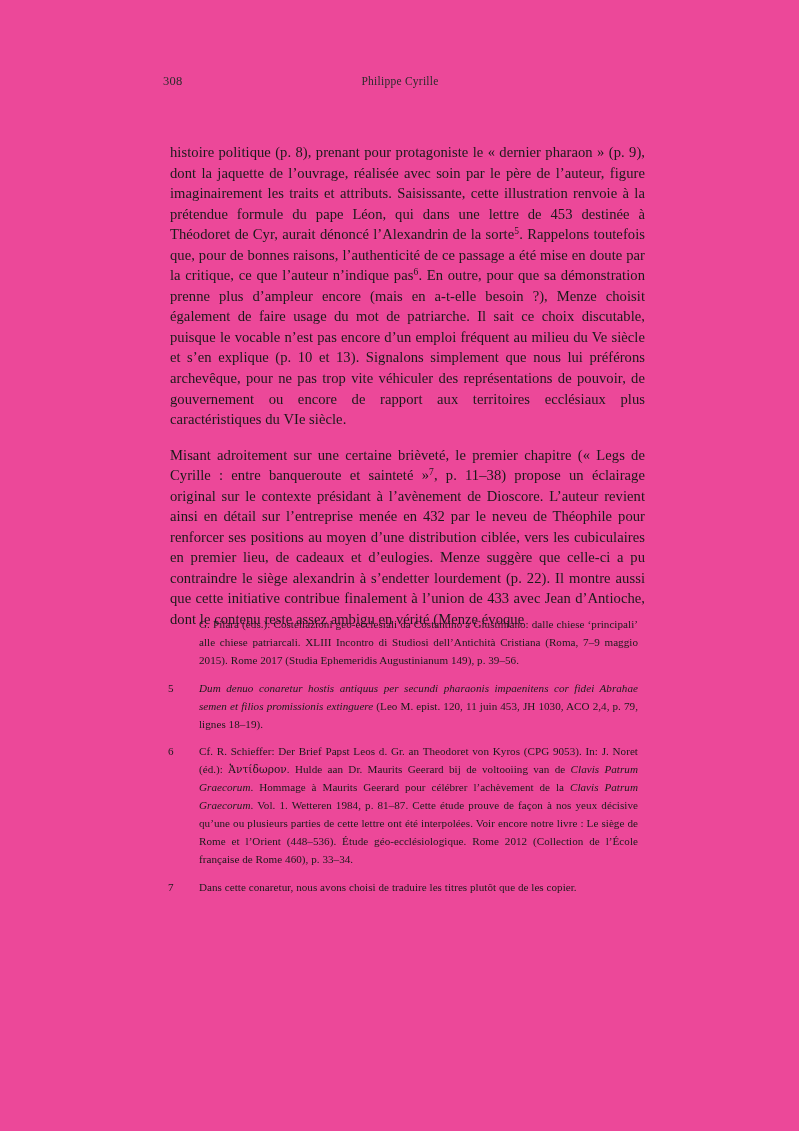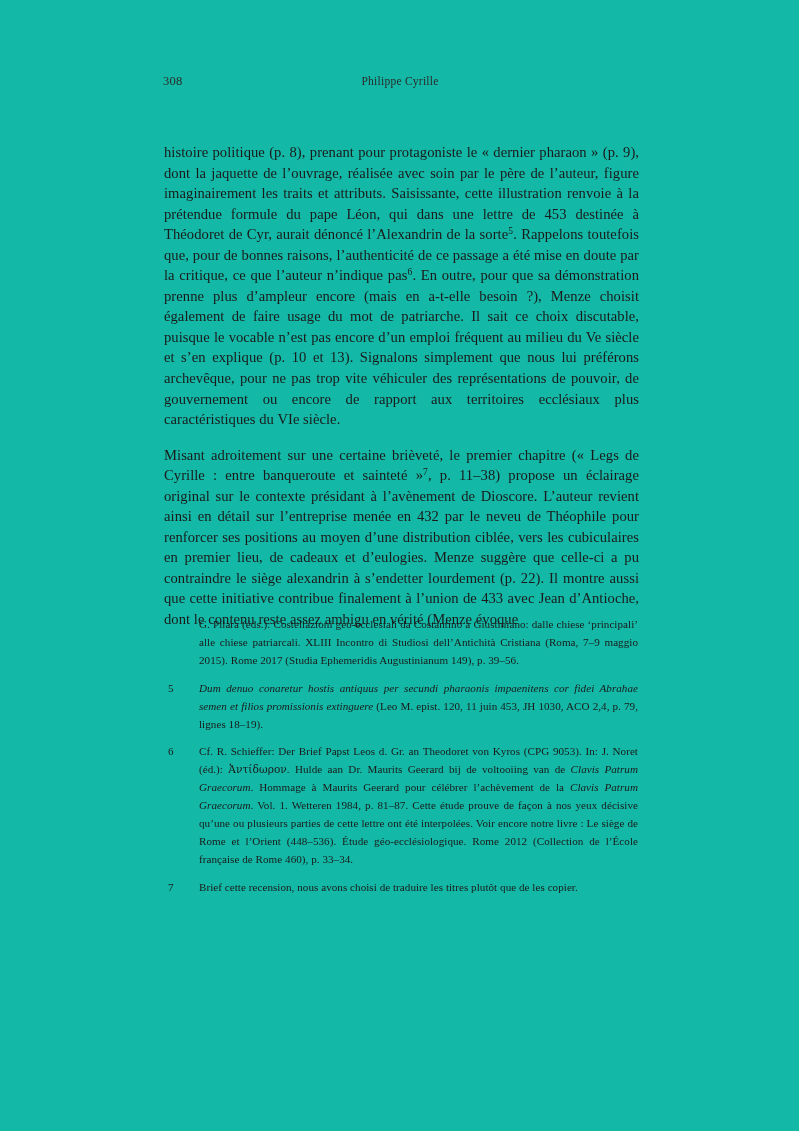--- a/index.html
+++ b/index.html
@@ -8,21 +8,21 @@
     background: #ffffff;
   }
   body {
     font-family: "Liberation Serif", "DejaVu Serif", serif;
     color: #1a1a1a;
   }
   .page {
     position: relative;
     width: 799px;
     height: 1131px;
-    background: #14b8a6;
+    background: #ec4899;
     overflow: hidden;
     box-sizing: border-box;
   }
   .running-head {
     position: absolute;
     top: 74px;
     left: 163px;
     width: 474px;
     height: 16px;
     font-size: 11.5px;
@@ -40,21 +40,21 @@
     left: 0;
     right: 0;
     top: 1px;
     text-align: center;
     font-size: 11.5px;
     letter-spacing: 0.25px;
   }
   .body-block {
     position: absolute;
     top: 142px;
-    left: 164px;
+    left: 170px;
     width: 475px;
   }
   p.para {
     margin: 0;
     text-align: justify;
     text-justify: inter-word;
     font-size: 14.6px;
     line-height: 20.55px;
     letter-spacing: 0.05px;
     hyphens: manual;
@@ -115,16 +115,16 @@
 
   <div class="body-block" id="body-col">
       <p class="para"><span>histoire politique (p. 8), prenant pour protagoniste le « dernier pharaon » (p. 9), dont la jaquette de l’ouvrage, réalisée avec soin par le père de l’auteur, figure imaginairement les traits et attributs. Saisissante, cette illustration renvoie à la prétendue formule du pape Léon, qui dans une lettre de 453 destinée à Théodoret de Cyr, aurait dénoncé l’Alexandrin de la sorte</span><sup class="fn">5</sup><span>. Rappelons toutefois que, pour de bonnes raisons, l’authenticité de ce passage a été mise en doute par la critique, ce que l’auteur n’indique pas</span><sup class="fn">6</sup><span>. En outre, pour que sa démonstration prenne plus d’ampleur encore (mais en a-t-elle besoin ?), Menze choisit également de faire usage du mot de patriarche. Il sait ce choix discutable, puisque le vocable n’est pas encore d’un emploi fréquent au milieu du Ve siècle et s’en explique (p. 10 et 13). Signalons simplement que nous lui préférons archevêque, pour ne pas trop vite véhiculer des représentations de pouvoir, de gouvernement ou encore de rapport aux territoires ecclésiaux plus caractéristiques du VIe siècle.</span></p>
       <p class="para"><span>Misant adroitement sur une certaine brièveté, le premier chapitre (« Legs de Cyrille : entre banqueroute et sainteté »</span><sup class="fn">7</sup><span>, p. 11–38) propose un éclairage original sur le contexte présidant à l’avènement de Dioscore. L’auteur revient ainsi en détail sur l’entreprise menée en 432 par le neveu de Théophile pour renforcer ses positions au moyen d’une distribution ciblée, vers les cubiculaires en premier lieu, de cadeaux et d’eulogies. Menze suggère que celle-ci a pu contraindre le siège alexandrin à s’endetter lourdement (p. 22). Il montre aussi que cette initiative contribue finalement à l’union de 433 avec Jean d’Antioche, dont le contenu reste assez ambigu en vérité (Menze évoque</span></p>
     </div>
 
   <div class="notes-block" id="notes-col">
       <div class="note cont"><span class="note-num"></span><span><span>G. Pilara (éds.): Costellazioni geo-ecclesiali da Costantino a Giustiniano: dalle chiese ‘principali’ alle chiese patriarcali. XLIII Incontro di Studiosi dell’Antichità Cristiana (Roma, 7–9 maggio 2015). Rome 2017 (Studia Ephemeridis Augustinianum 149), p. 39–56.</span></span></div>
       <div class="note"><span class="note-num">5</span><span><em class="it">Dum denuo conaretur hostis antiquus per secundi pharaonis impaenitens cor fidei Abrahae semen et filios promissionis extinguere</em><span> (Leo M. epist. </span><strong class="bd">120</strong><span>, 11 juin </span><strong class="bd">453</strong><span>, JH </span><strong class="bd">1030</strong><span>, ACO </span><strong class="bd">2,4</strong><span>, p. </span><strong class="bd">79</strong><span>, lignes </span><strong class="bd">18–19</strong><span>).</span></span></div>
       <div class="note"><span class="note-num">6</span><span><span>Cf. R. Schieffer: Der Brief Papst Leos d. Gr. an Theodoret von Kyros (CPG </span><strong class="bd">9053</strong><span>). In: J. Noret (éd.): </span><span class="gk">Ἀντίδωρον</span><span>. Hulde aan Dr. Maurits Geerard bij de voltooiing van de </span><em class="it">Clavis Patrum Graecorum</em><span>. Hommage à Maurits Geerard pour célébrer l’achèvement de la </span><em class="it">Clavis Patrum Graecorum</em><span>. Vol. 1. Wetteren </span><strong class="bd">1984</strong><span>, p. </span><strong class="bd">81–87</strong><span>. Cette étude prouve de façon à nos yeux décisive qu’une ou plusieurs parties de cette lettre ont été interpolées. Voir encore notre livre : Le siège de Rome et l’Orient (</span><strong class="bd">448–536</strong><span>). Étude géo-ecclésiologique. Rome 2012 (Collection de l’École française de Rome 460), p. </span><strong class="bd">33–34</strong><span>.</span></span></div>
-      <div class="note"><span class="note-num">7</span><span><span>Brief cette recension, nous avons choisi de traduire les titres plutôt que de les copier.</span></span></div>
+      <div class="note"><span class="note-num">7</span><span><span>Dans cette conaretur, nous avons choisi de traduire les titres plutôt que de les copier.</span></span></div>
     </div>
 
 </div>
 
 </body></html>

